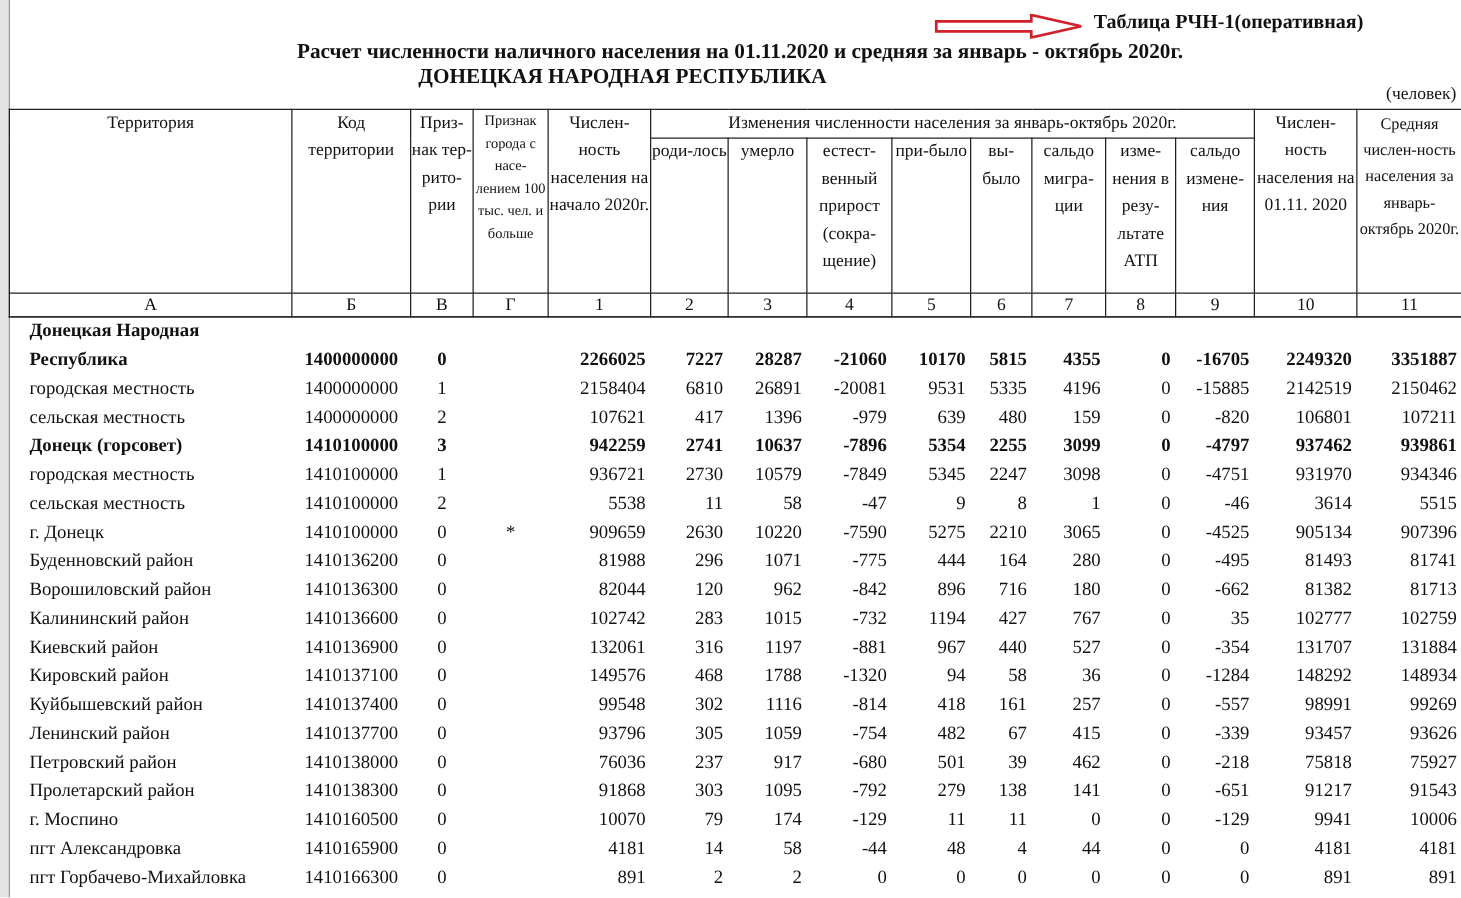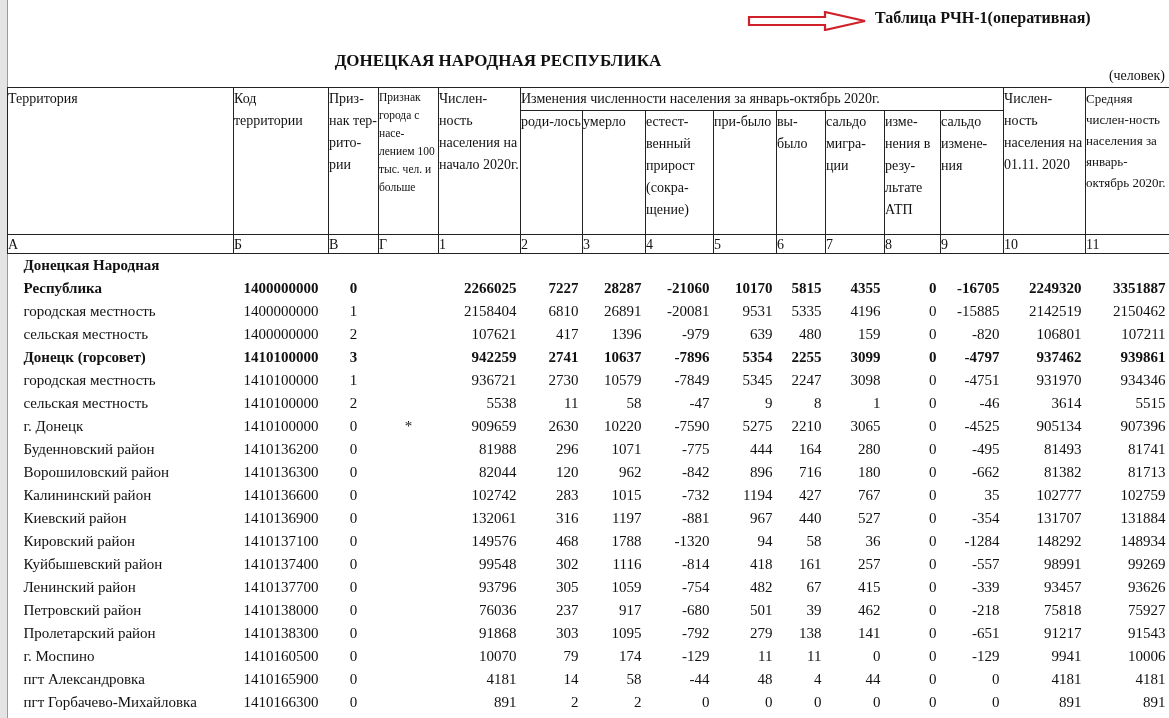--- a/index.html
+++ b/index.html
@@ -28,21 +28,21 @@
   .units {
     position: absolute; right: 4px; top: 68px; font-size: 14px;
   }
   table {
     position: absolute; left: 7px; top: 87px; border-collapse: collapse;
     table-layout: fixed; width: 1162px;
   }
   th, td { padding: 0; font-weight: normal; }
   thead th {
     border: 1px solid #222; vertical-align: top; font-size: 14px; line-height: 22px;
-    text-align: left; font-family: "Liberation Serif", serif; margin-top: 26px;
+    text-align: center; font-family: "Liberation Serif", serif; margin-top: 26px;
   }
   thead th.small { font-size: 11.5px; line-height: 18px; }
   thead th.grp { height: 22px; line-height: 22px; }
   thead tr.letters th { height: 18px; line-height: 17px; vertical-align: middle; font-size: 14px; }
   tbody td {
     height: 23px; font-size: 15px; line-height: 23px; white-space: nowrap;
     text-align: right; padding-right: 4px; overflow: hidden;
   }
   tbody td.name { text-align: left; padding-left: 16px; padding-right: 0; }
   tbody td.code { text-align: center; padding-right: 0; }
@@ -54,20 +54,21 @@
 </head>
 <body>
 
 <div class="rowhdr"></div>
 
 <div class="title-area">
   <svg class="arrow" width="120" height="20" viewBox="0 0 120 20">
     <path d="M2 6 H78 V1 L118 10 L78 19 V14 H2 Z" fill="none" stroke="#d0202a" stroke-width="2.2"></path>
   </svg>
   <div class="tabname">Таблица РЧН-1(оперативная)</div>
+  <div class="title1">Расчет численности наличного населения на 01.11.2020 и средняя за январь - октябрь 2020г.</div>
   <div class="title2">ДОНЕЦКАЯ НАРОДНАЯ РЕСПУБЛИКА</div>
   <div class="units">(человек)</div>
 </div>
 
 <table>
   <colgroup>
     <col style="width:226px">
       <col style="width:95px">
       <col style="width:50px">
       <col style="width:60px">

